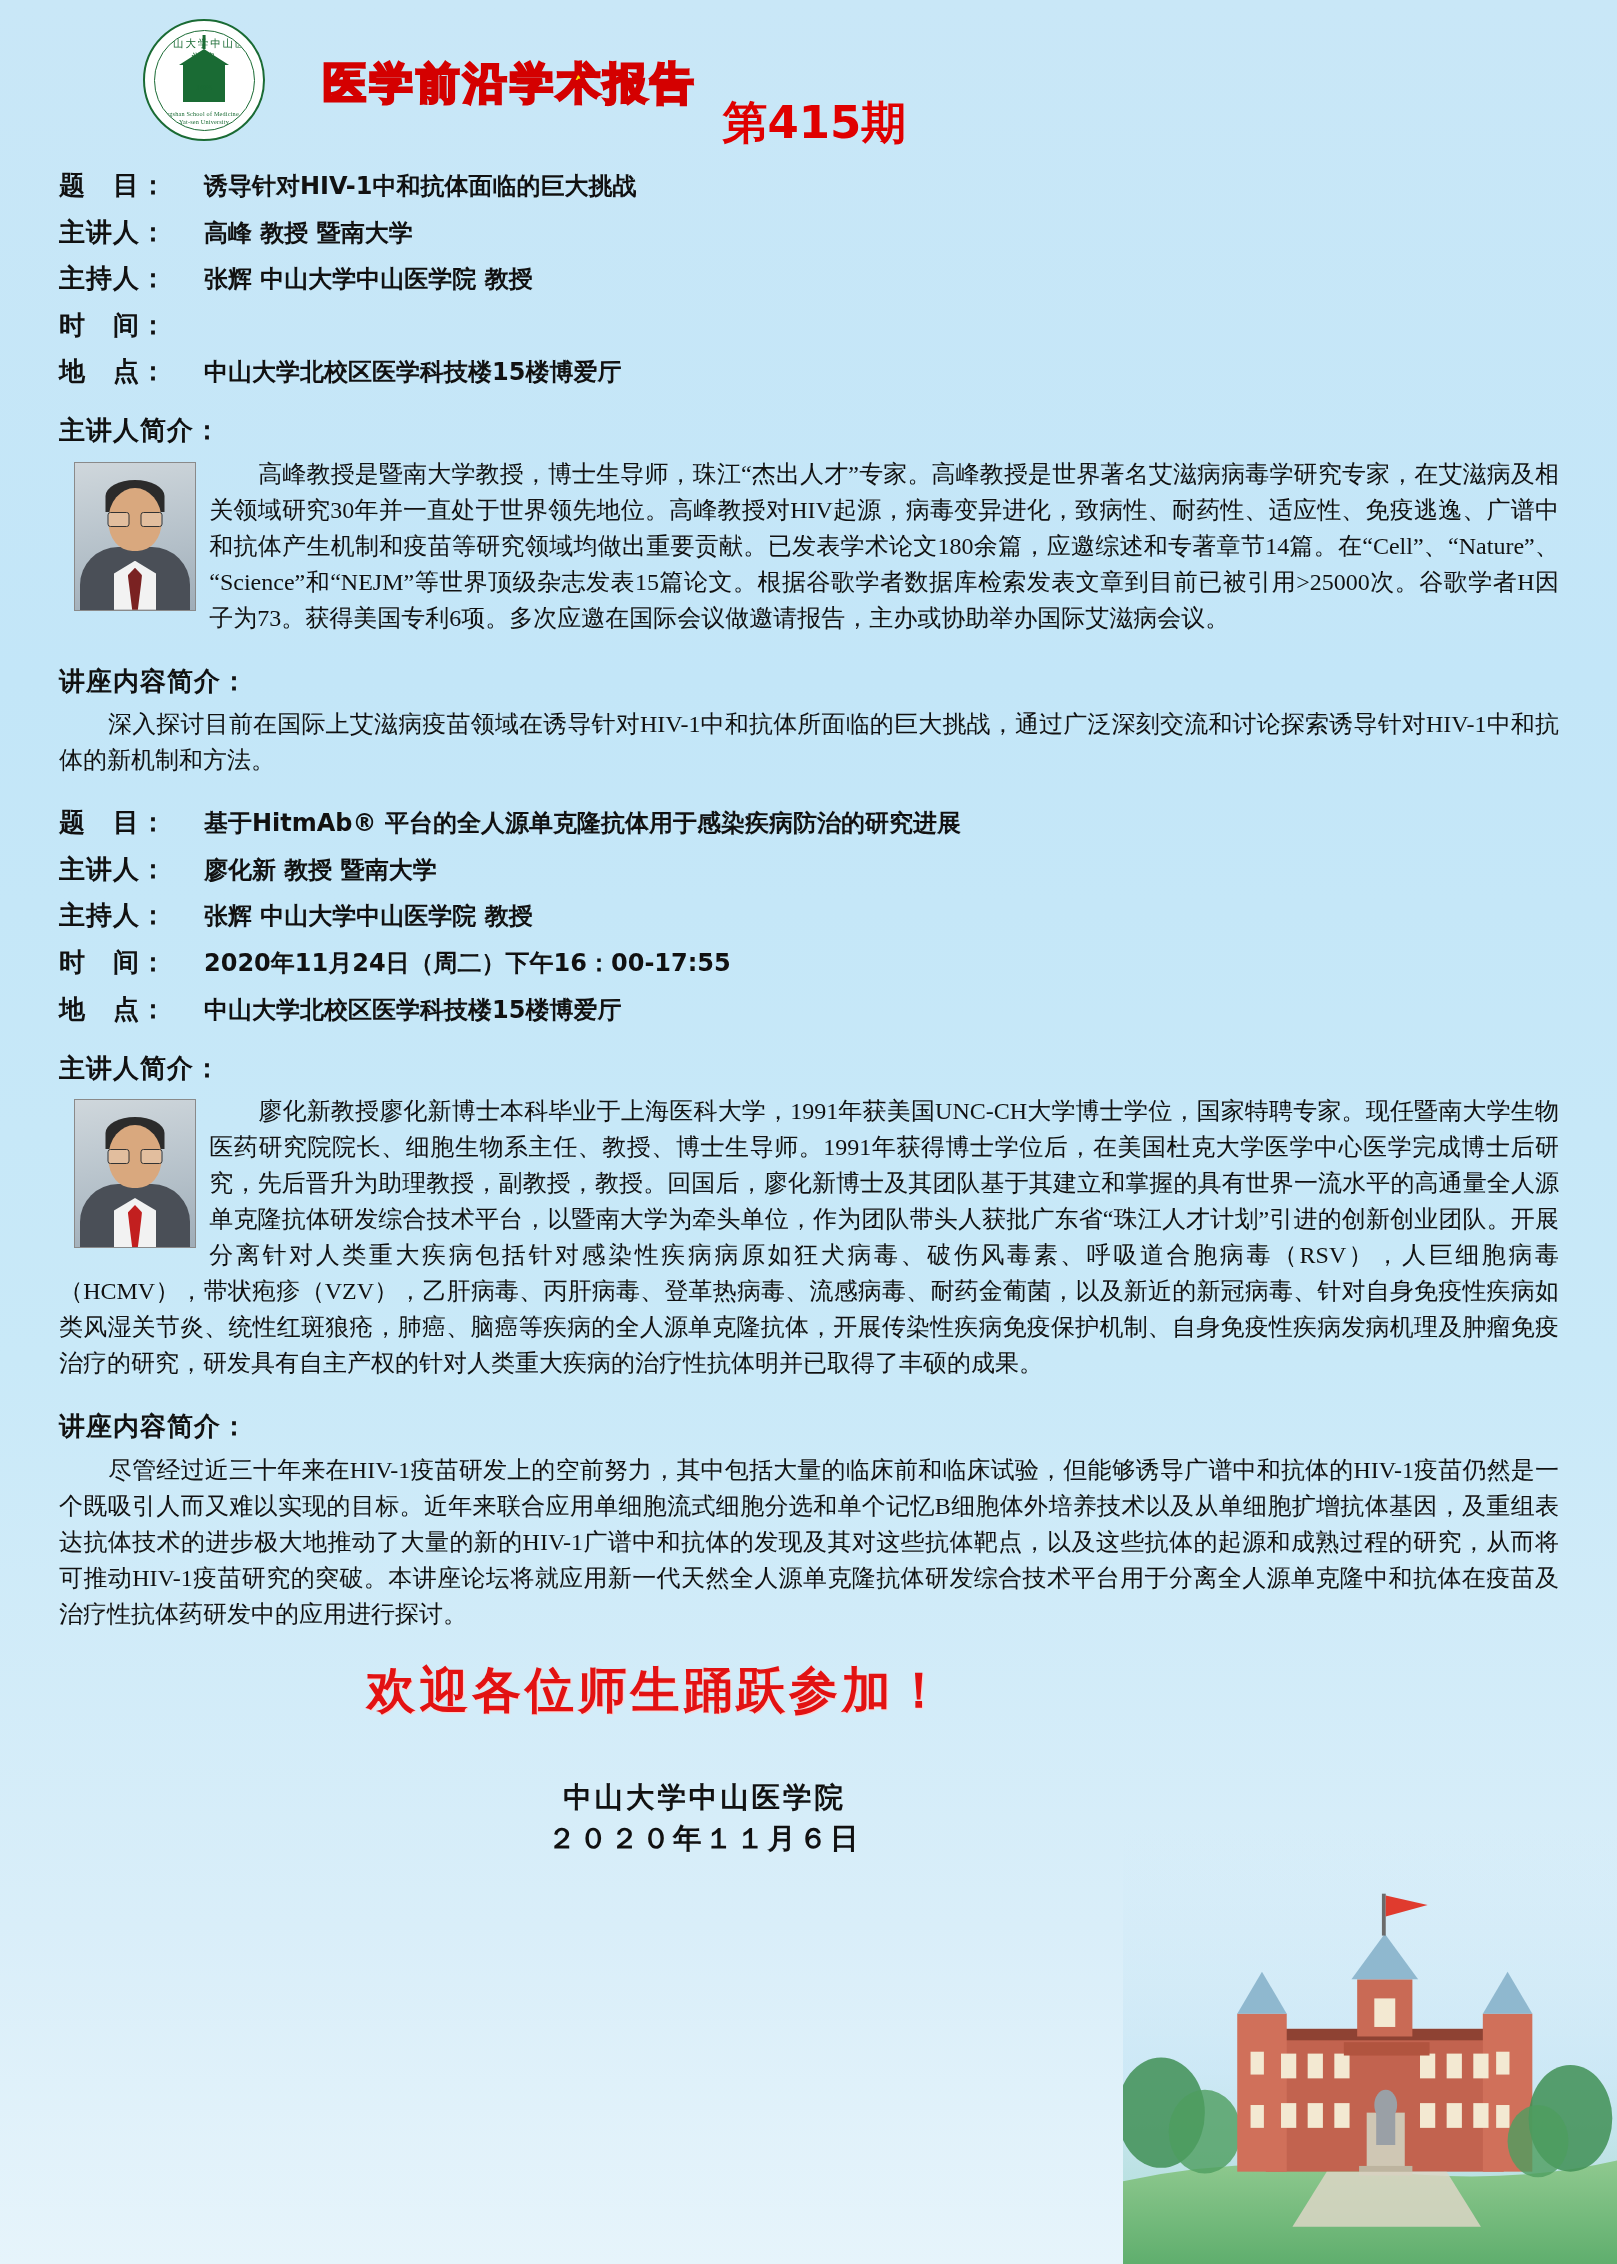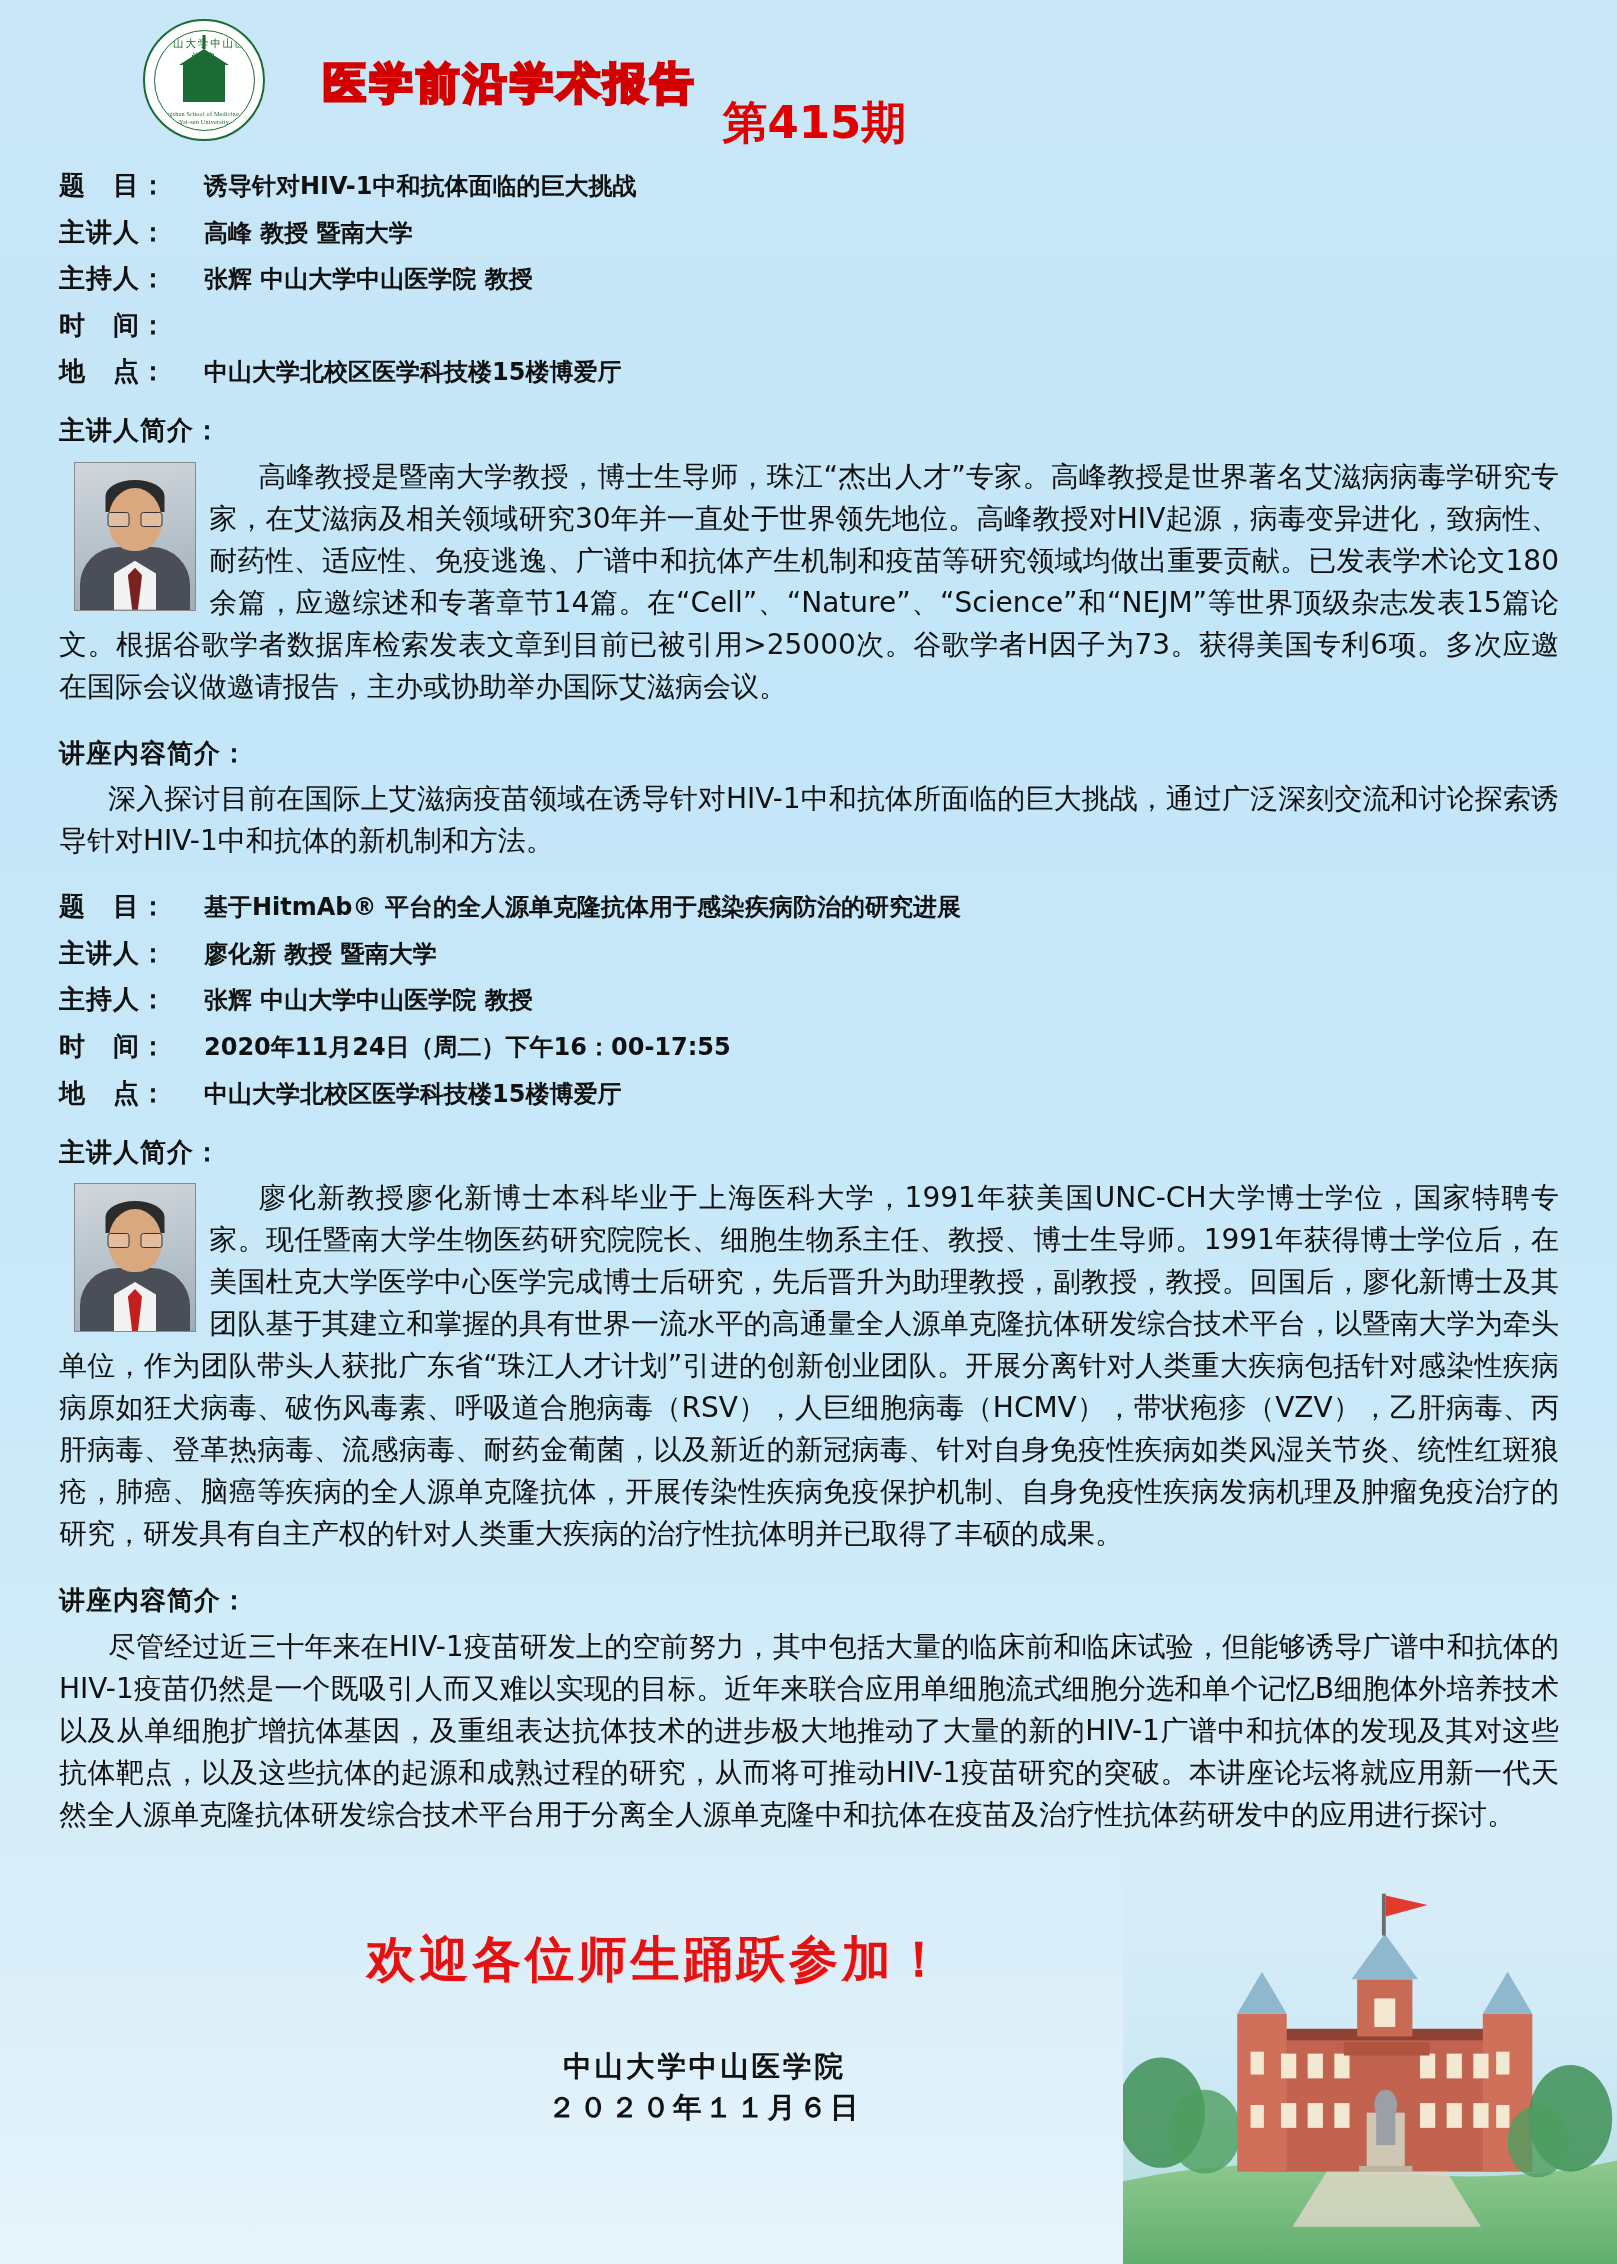--- a/index.html
+++ b/index.html
@@ -241,36 +241,37 @@
     width: 14.3px; height: 42px;
     background: #9d1b1b;
     clip-path: polygon(50% 0, 100% 18%, 70% 100%, 30% 100%, 0 18%);
   }
   .photo.tie-red .tie { background: #c21f1f; }
   .photo.tie-dark .tie { background: #7a2222; }
   p.para {
     margin: 0 0 5.7px 0;
     text-align: justify;
     text-justify: inter-ideograph;
-    font-size: 28px;
+    font-size: 24px;
     line-height: 1.5;
+    font-family: Liberation Serif, serif;
   }
   p.indent {
     text-indent: 49px;
   }
   .clear { clear: both; }
   .gap { height: 19px; }
   
   .welcome {
     text-align: center;
     font-size: 49px;
     font-weight: bold;
     color: #e21212;
     letter-spacing: 3.8px;
-    margin-top: 91px;
+    margin-top: 26px;
     text-shadow: 1px 1px 0 #ffd0d0;
     position: relative;
     z-index: 4;
     padding-right: 304px;
   }
   .signature {
     text-align: center;
     font-size: 28.5px;
     font-weight: bold;
     color: #111;

